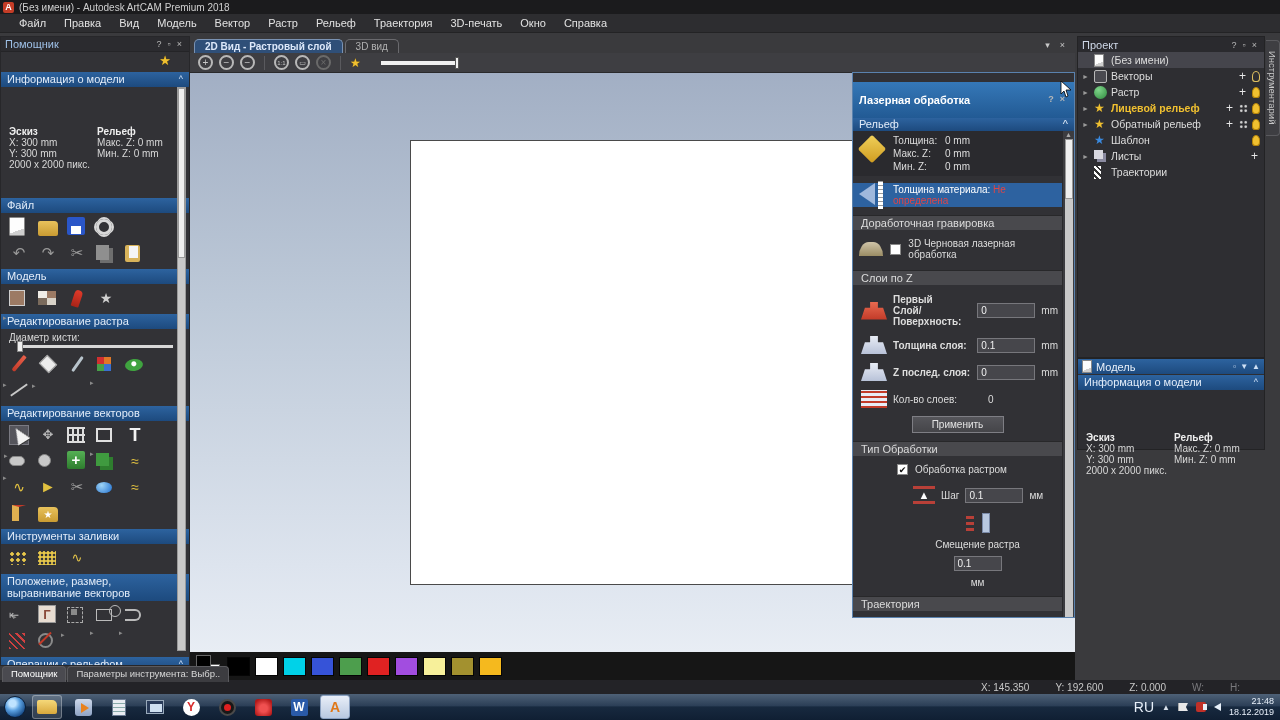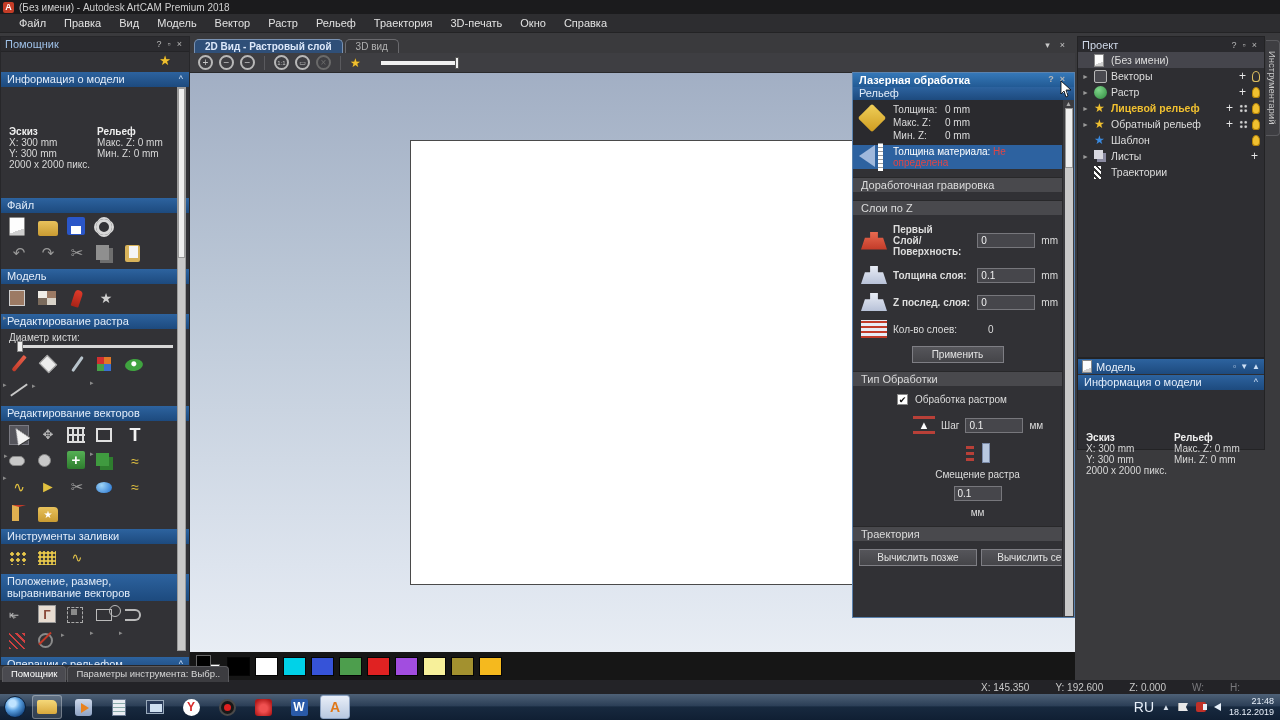--- a/index.html
+++ b/index.html
@@ -101,32 +101,32 @@
   .zslider .h{position:absolute;right:0;top:-4px;width:4px;height:12px;background:#f0f0f0;border:1px solid #555;}
   .canvas{left:190px;top:73px;width:885px;height:579px;background:linear-gradient(180deg,#a2afc4 0%,#bdc9d8 40%,#dde4ee 85%,#e8edf4 100%);overflow:hidden;}
   .page{position:absolute;left:220px;top:67px;width:445px;height:445px;background:#fff;border:1px solid #4a4a4a;}
   .palettebar{left:190px;top:652px;width:885px;height:28px;background:#161616;display:flex;align-items:center;gap:5px;padding-left:6px;}
   .fgbg{width:26px;height:22px;position:relative;}
   .fgbg .fg{position:absolute;left:0;top:0;width:15px;height:12px;background:#000;border:1px solid #666;}
   .fgbg .bg{position:absolute;left:9px;top:9px;width:15px;height:12px;background:#fff;border:1px solid #666;}
   .swatch{width:23px;height:19px;border:1px solid #050505;}
   
   .laser{left:852px;top:72px;width:223px;height:546px;background:#313135;border:1px solid #5a82ae;color:#ddd;display:flex;flex-direction:column;overflow:hidden;}
-  .laser-title{background:linear-gradient(#3578b8,#225a94);padding:1px 6px;font-size:11px;font-weight:bold;color:#fff;display:flex;}
+  .laser-title{background:linear-gradient(#3578b8,#225a94);padding:12px 6px;font-size:11px;font-weight:bold;color:#fff;display:flex;margin-top:9px;}
   .laser-title .t{flex:1;}
   .relhdr{background:linear-gradient(#2d639f,#1d4a7e);padding:0 6px 1px;font-size:11px;color:#e2ecf9;display:flex;}
   .relhdr .t{flex:1;}
   .laser-body{flex:1;position:relative;padding-right:12px;}
   .lscroll{position:absolute;right:0;top:0;bottom:0;width:12px;background:#3c3c40;border-left:1px solid #2a2a2c;display:flex;flex-direction:column;align-items:center;font-size:7px;color:#aaa;}
   .lscroll .tr{flex:1;width:8px;background:#c9c9c9;margin:1px 0;position:relative;}
   .lscroll .th{position:absolute;top:0;left:0;right:0;height:60px;background:#efefef;border:1px solid #999;}
   .relinfo{background:#2a2a2e;display:flex;padding:3px 4px;gap:6px;}
   .relinfo .rows{font-size:10px;line-height:13px;}
   .relinfo .rows .lab{display:inline-block;width:52px;}
-  .matrow{background:#2d62a0;font-size:10px;padding:1px 4px 1px 40px;color:#fff;}
+  .matrow{background:#2d62a0;font-size:10px;padding:1px 4px 1px 40px;color:#fff;margin-top:7px;}
   .matrow .red{color:#e04545;}
   .maticon{position:absolute;left:6px;width:26px;height:30px;}
   .maticon .tri{width:0;height:0;border-top:11px solid transparent;border-bottom:11px solid transparent;border-right:16px solid #9fb8dc;}
   .maticon .rul{position:absolute;right:2px;top:-2px;width:5px;height:28px;background:repeating-linear-gradient(0deg,#fff 0 3px,#999 3px 4px);}
   .btn{background:linear-gradient(#55555a,#454549);border:1px solid #7e7e84;color:#e4e4e4;font-size:10px;padding:2px 10px;}
   .defbtnrow{padding:4px 0 6px 56px;border-bottom:2px solid #242426;}
   .grayhdr{background:#49494d;color:#dcdcdc;font-size:11px;padding:1px 8px;margin-top:8px;border-top:1px solid #28282a;}
   .chkrow{display:flex;align-items:center;gap:7px;padding:8px 6px 2px;}
   .chk{width:11px;height:11px;background:#fff;border:1px solid #888;font-size:9px;line-height:10px;text-align:center;color:#111;flex:none;}
   .chk.empty{color:transparent;}
@@ -548,20 +548,25 @@
           <div class="tri"></div>
           <div class="rul"></div>
         </div>
       <div class="matrow">
         <span>Толщина материала:</span>
         <span class="red">Не определена</span>
       </div>
     </div>
 
     <div class="grayhdr">Доработочная гравировка</div>
+    <div class="chkrow">
+      <div class="mnticon"></div>
+      <div class="chk empty"></div>
+      <span style="font-size:10px;">3D Черновая лазерная обработка</span>
+    </div>
 
     <div class="grayhdr">Слои по Z</div>
     <div class="lrow">
       <div class="lic layer1"></div>
       <div class="lab"><b><span>Первый</span><br><span>Слой/Поверхность:</span></b></div>
       <input class="lin" value="0" style="">
       <span>mm</span>
     </div>
     <div class="lrow">
       <div class="lic layerw"></div>

